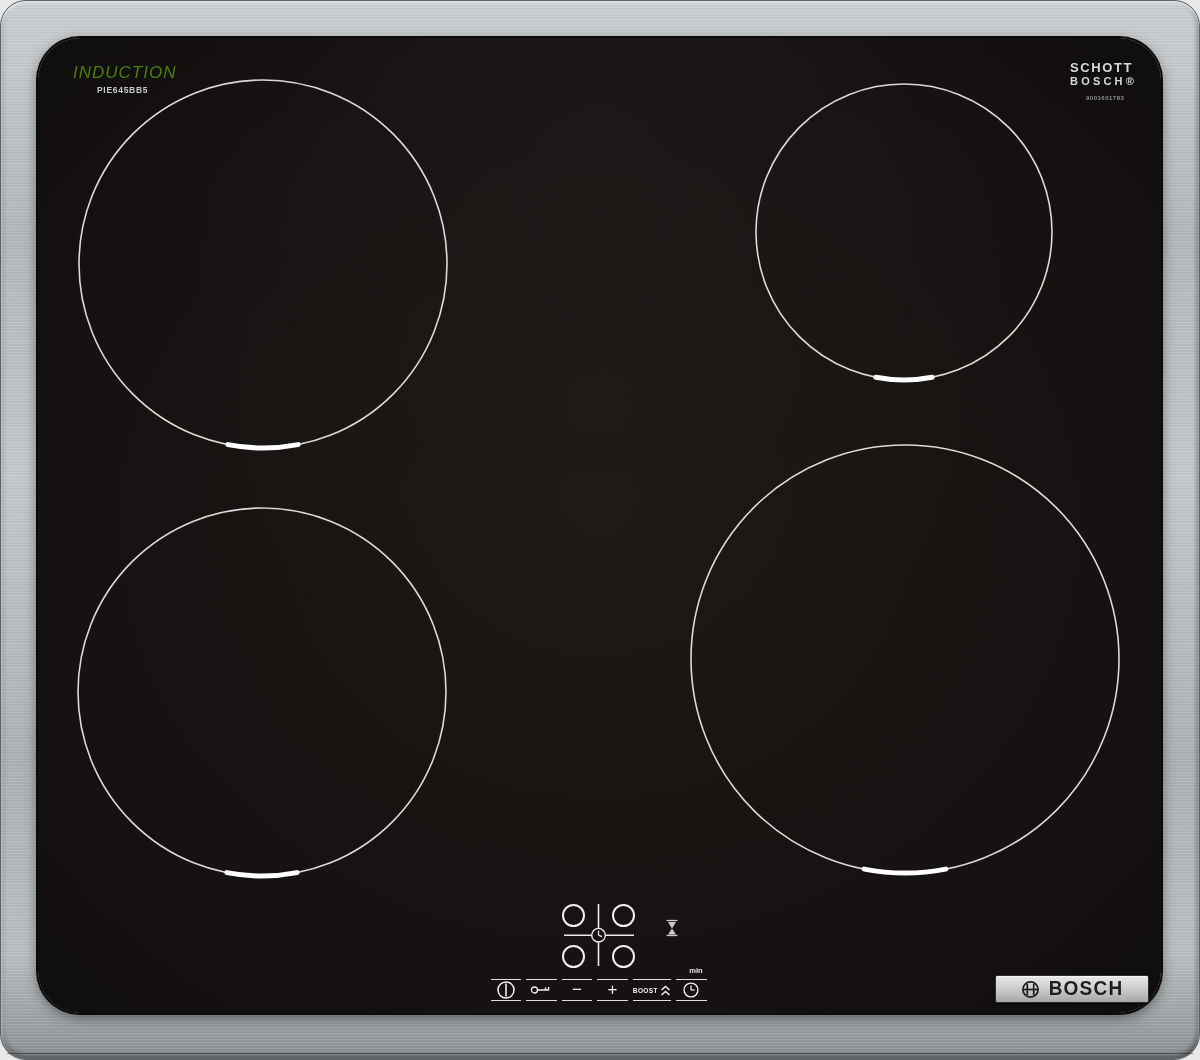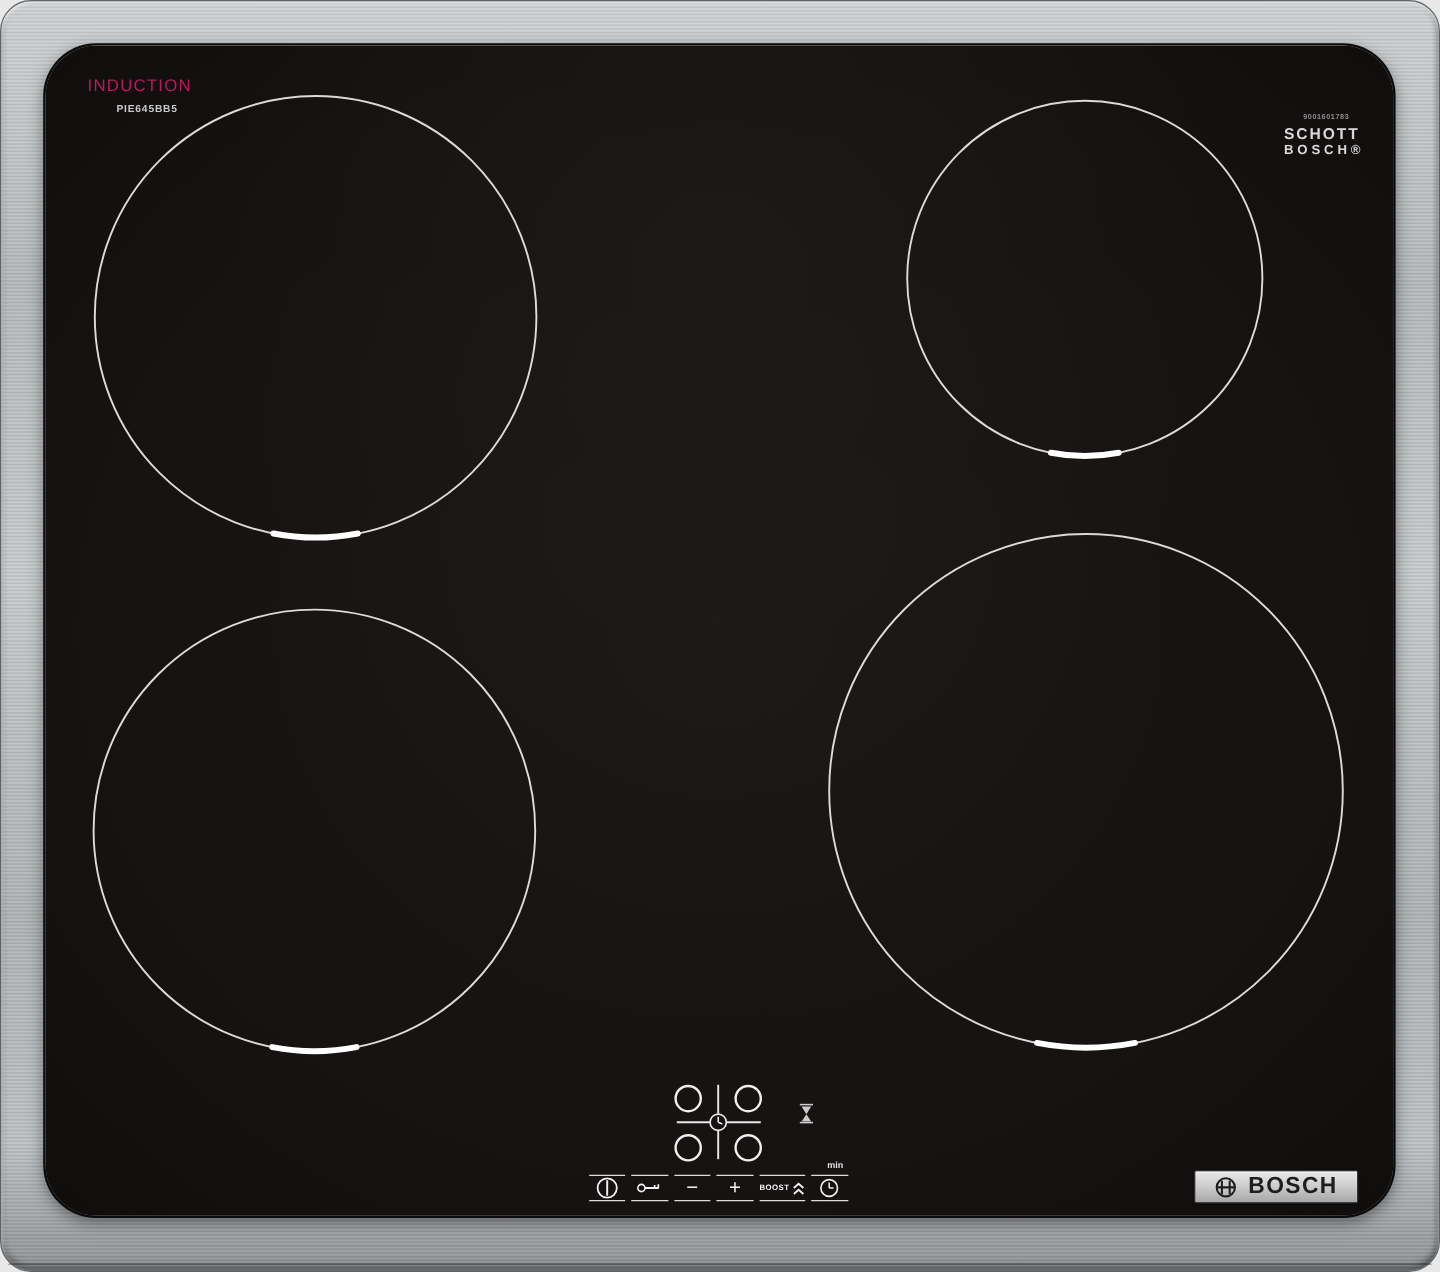--- a/index.html
+++ b/index.html
@@ -23,45 +23,45 @@
 
   
   .glass{position:absolute;left:38px;top:38px;width:1123px;height:975px;
     border-radius:42px;
     background:
       radial-gradient(ellipse at 50% 18%, rgba(255,255,255,0.025), transparent 55%),
       radial-gradient(ellipse at 50% 50%, #1a1715 0%, #151211 70%, #100e0d 100%);
     box-shadow:0 0 0 2px #0b0b0b, 0 4px 14px rgba(0,0,0,0.5);}
 
   
-  .induction-label{position:absolute;left:73px;top:63px;font-size:14px;letter-spacing:1px;
-    color:#be185d;font-weight:500;}
+  .induction-label{position:absolute;left:73px;top:63px;font-size:17px;letter-spacing:1px;
+    color:#4d7c0f;font-weight:500;font-style:italic;}
   .model-label{position:absolute;left:73px;top:85px;font-size:8.5px;letter-spacing:0.7px;
     color:#c9c9c9;font-weight:600;padding-left:24px;}
-  .schott{position:absolute;left:1070px;top:61px;color:#d9d9d9;line-height:1;margin-top:44px;}
+  .schott{position:absolute;left:1070px;top:61px;color:#d9d9d9;line-height:1;}
   .schott .l1{font-size:13px;font-weight:700;letter-spacing:1.6px;}
   .schott .l2{font-size:11px;font-weight:700;letter-spacing:3.2px;margin-top:2px;}
   .serial{position:absolute;left:1086px;top:95px;font-size:6px;letter-spacing:0.5px;
     color:#8f8f8f;font-weight:600;}
 
   
   svg.overlay{position:absolute;inset:0;pointer-events:none;}
 
   
   .strip{position:absolute;left:488px;top:979px;width:221px;height:22px;display:flex;}
   .cell{flex:1 1 0;margin:0 2.5px;border-top:1.5px solid rgba(250,250,250,0.88);
     border-bottom:1.5px solid rgba(250,250,250,0.88);
     display:flex;align-items:center;justify-content:center;box-sizing:border-box;}
   .cell .glyph{color:#f2f2f2;font-size:17px;font-weight:400;line-height:1;margin-top:-1px;}
   .boost-txt{color:#f2f2f2;font-size:6.5px;font-weight:700;letter-spacing:0.4px;margin-right:2px;}
   .min-label{position:absolute;left:684px;top:966px;width:24px;text-align:center;
     font-size:7.5px;font-weight:700;color:#e3e3e3;}
 
   
-  .badge{position:absolute;left:995px;top:975px;width:137px;height:28px;border-radius:2px;
+  .badge{position:absolute;left:995px;top:975px;width:154px;height:28px;border-radius:2px;
     background:linear-gradient(180deg,#e8e8e8 0%,#cfcfcf 45%,#a6a6a6 100%);
     border:1px solid #2e2e2e;box-sizing:border-box;
     display:flex;align-items:center;justify-content:center;gap:9px;
     box-shadow:0 1px 2px rgba(0,0,0,0.5), inset 0 1px 1px rgba(255,255,255,0.7);}
   .badge .logo-text{font-size:19px;font-weight:700;letter-spacing:1.2px;color:#1e1e1e;
     transform:scaleY(1.02);}
 </style>
 </head>
 <body>
 

